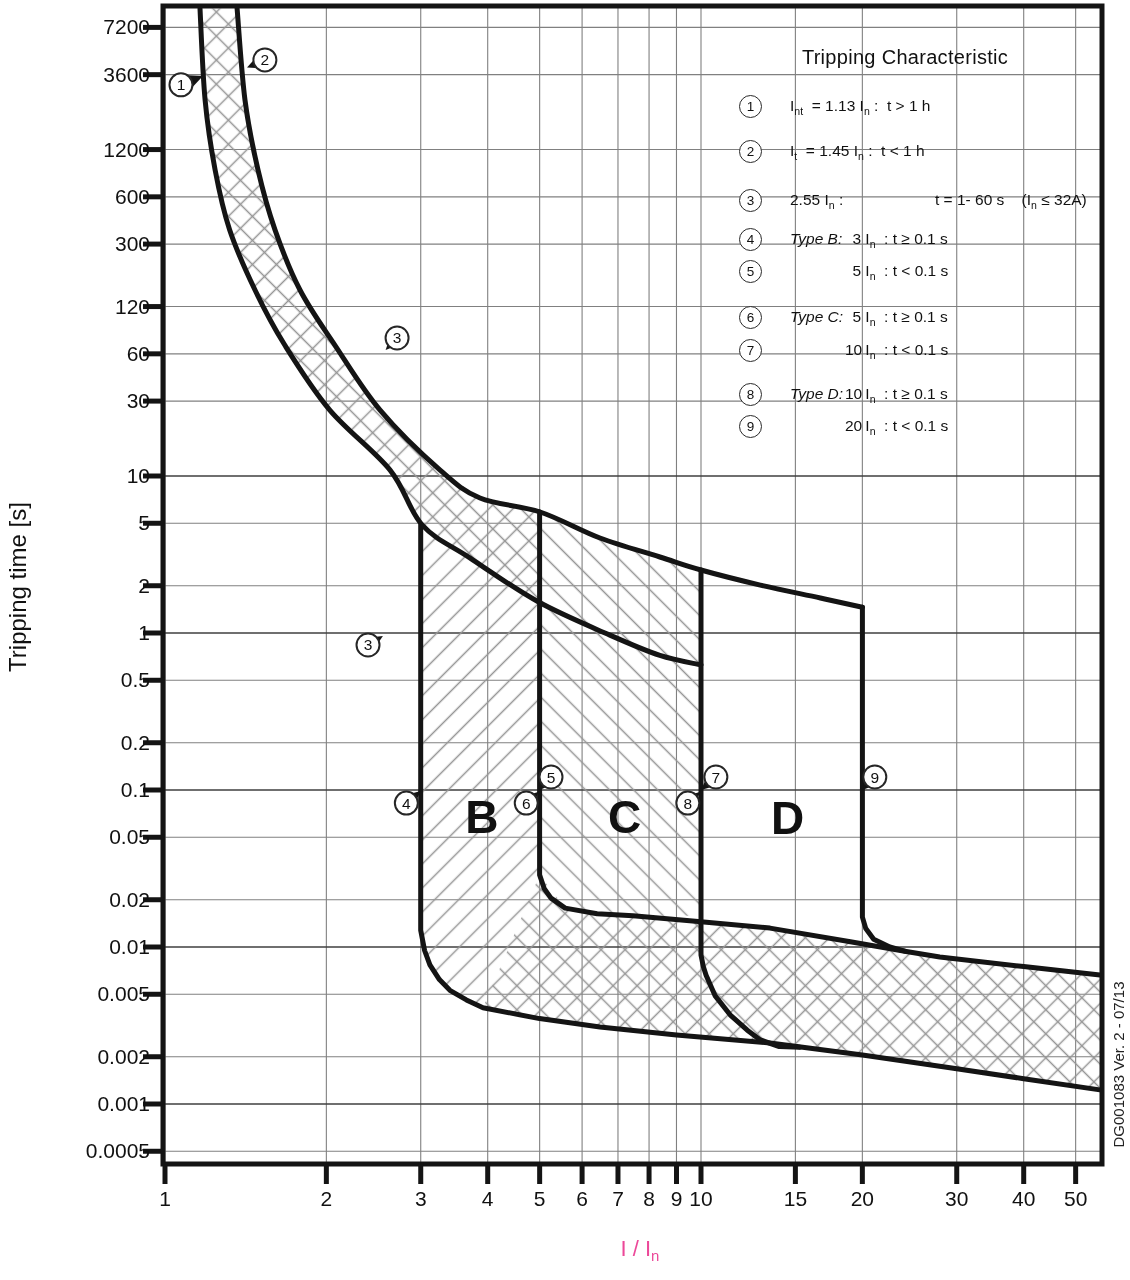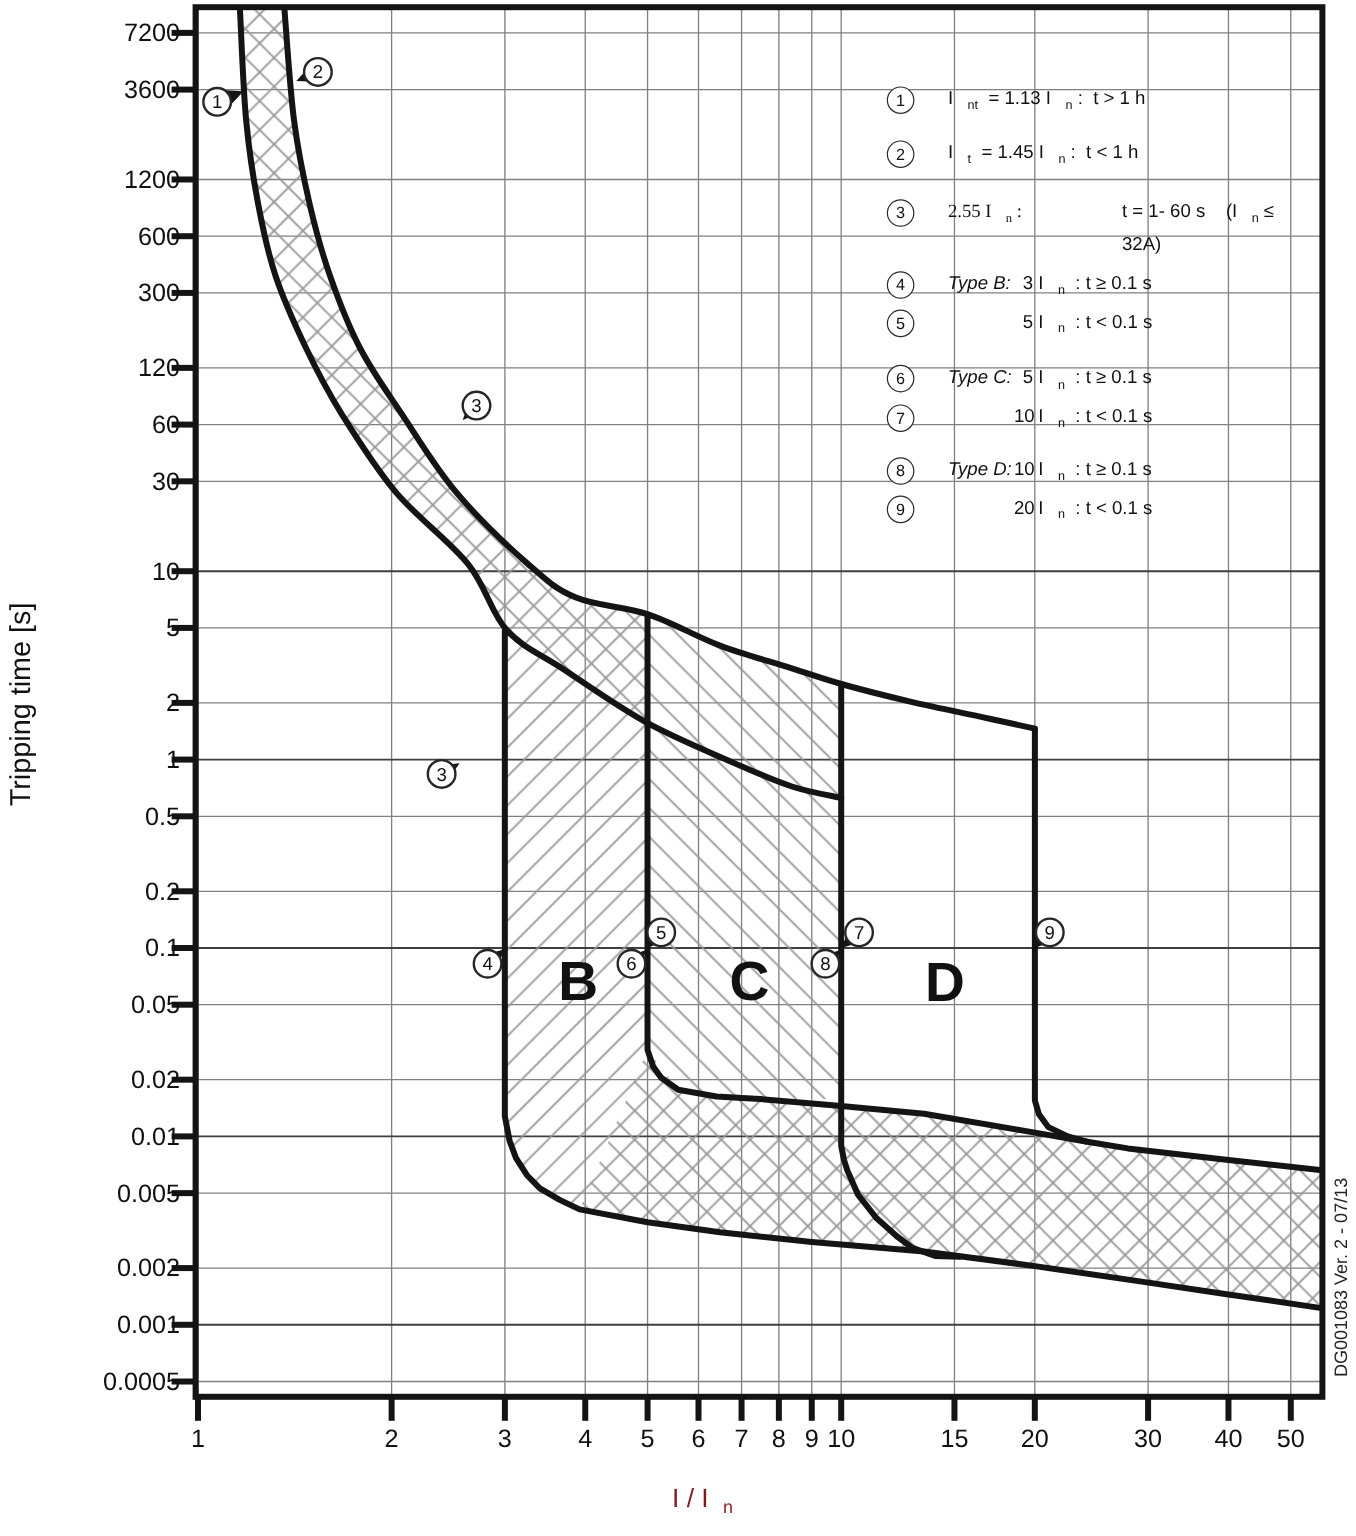--- a/index.html
+++ b/index.html
@@ -1,35 +1,35 @@
 <!DOCTYPE html>
 <html><head>
 <meta charset="utf-8">
 <style>
   html,body{margin:0;padding:0;background:#fff;}
   #page{position:relative;width:1130px;height:1280px;background:#fff;overflow:hidden;
         font-family:"Liberation Sans",sans-serif;color:#1a1a1a;}
   #plot{position:absolute;left:0;top:0;}
   .axis-title-y{position:absolute;left:-132px;top:573px;width:300px;text-align:center;
         transform:rotate(-90deg);font-size:24px;color:#111;}
-  .axis-title-x{position:absolute;left:560px;top:1236px;width:160px;text-align:left;
-        font-size:22px;color:#7f1d1d;}
+  .axis-title-x{position:absolute;left:560px;top:1236px;width:160px;text-align:center;
+        font-size:22px;color:#ec4899;}
   .side-note{position:absolute;left:1000px;top:1056px;width:236px;text-align:center;
         transform:rotate(-90deg);font-size:15px;color:#222;}
-  sub{font-size:0.68em;padding-left:12px;}
+  sub{font-size:0.68em;}
   
   #legend{position:absolute;left:712px;top:46px;width:386px;font-size:15.5px;color:#111;}
   #legend .ltitle{font-size:20px;text-align:center;letter-spacing:0.3px;}
   #legend .lsub{font-size:15px;text-align:center;margin-top:7px;}
   #legend .items{margin-top:26px;}
   .lrow{position:relative;padding-left:78px;line-height:21px;}
   .circ{position:absolute;left:27px;top:0px;width:21px;height:21px;border:1.7px solid #2a2a2a;
         border-radius:50%;text-align:center;line-height:21px;font-size:13.5px;background:#fff;box-sizing:content-box;}
   .l2{padding-left:78px;line-height:21px;margin-top:2px;}
-  .col1{position:absolute;left:78px;top:0;font-family:Liberation Serif, serif;}
+  .col1{position:absolute;left:78px;top:0;}
   .t-ind{padding-left:145px;}
   .typecol{display:inline-block;width:55px;font-style:italic;}
   .num{display:inline-block;width:16px;text-align:right;}
 </style>
 </head>
 <body>
 
 <div id="page">
   <svg id="plot" width="1130" height="1280" viewBox="0 0 1130 1280">
       <defs>
@@ -230,20 +230,21 @@
       </g>
     </svg>
 
   <div class="axis-title-y">Tripping time [s]</div>
 
   <div class="axis-title-x">I / I<sub>n</sub></div>
 
   <div class="side-note">DG001083 Ver. 2 - 07/13</div>
 
   <div id="legend">
+    <div class="ltitle">Tripping Characteristic</div>
     <div class="items" id="legend-items">
         <div class="lrow" style="margin-top: 0px;">
           <span class="circ">1</span>
         </div>
         <div class="l2">I<sub>nt</sub>&nbsp;&nbsp;= 1.13 I<sub>n</sub> :&nbsp;&nbsp;t &gt; 1 h</div>
         <div class="lrow" style="margin-top: 18px;">
           <span class="circ">2</span>
         </div>
         <div class="l2">I<sub>t</sub>&nbsp;&nbsp;= 1.45 I<sub>n</sub> :&nbsp;&nbsp;t &lt; 1 h</div>
         <div class="lrow" style="margin-top: 22px;">

